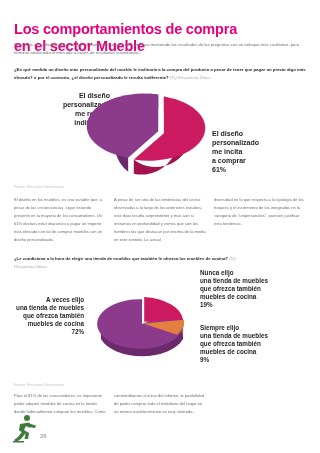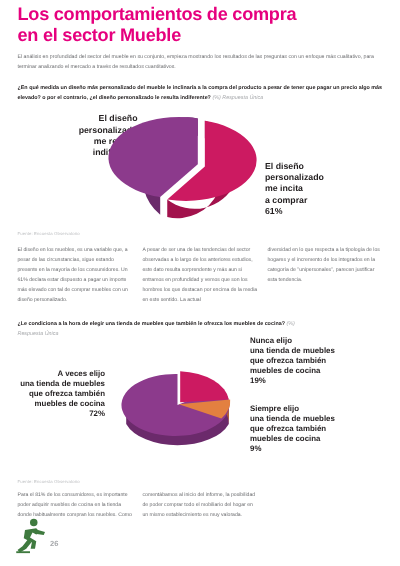--- a/index.html
+++ b/index.html
@@ -18,21 +18,21 @@
   .page {
     position: absolute;
     inset: 0;
     padding: 0;
   }
 
   
   .title {
     position: absolute;
     left: 14px;
-    top: 4px;
+    top: 21px;
     width: 290px;
     color: #e6007e;
     font-size: 14.5px;
     font-weight: bold;
     line-height: 1.18;
     letter-spacing: -0.2px;
   }
   .title .l2 { display: block; }
 
   

